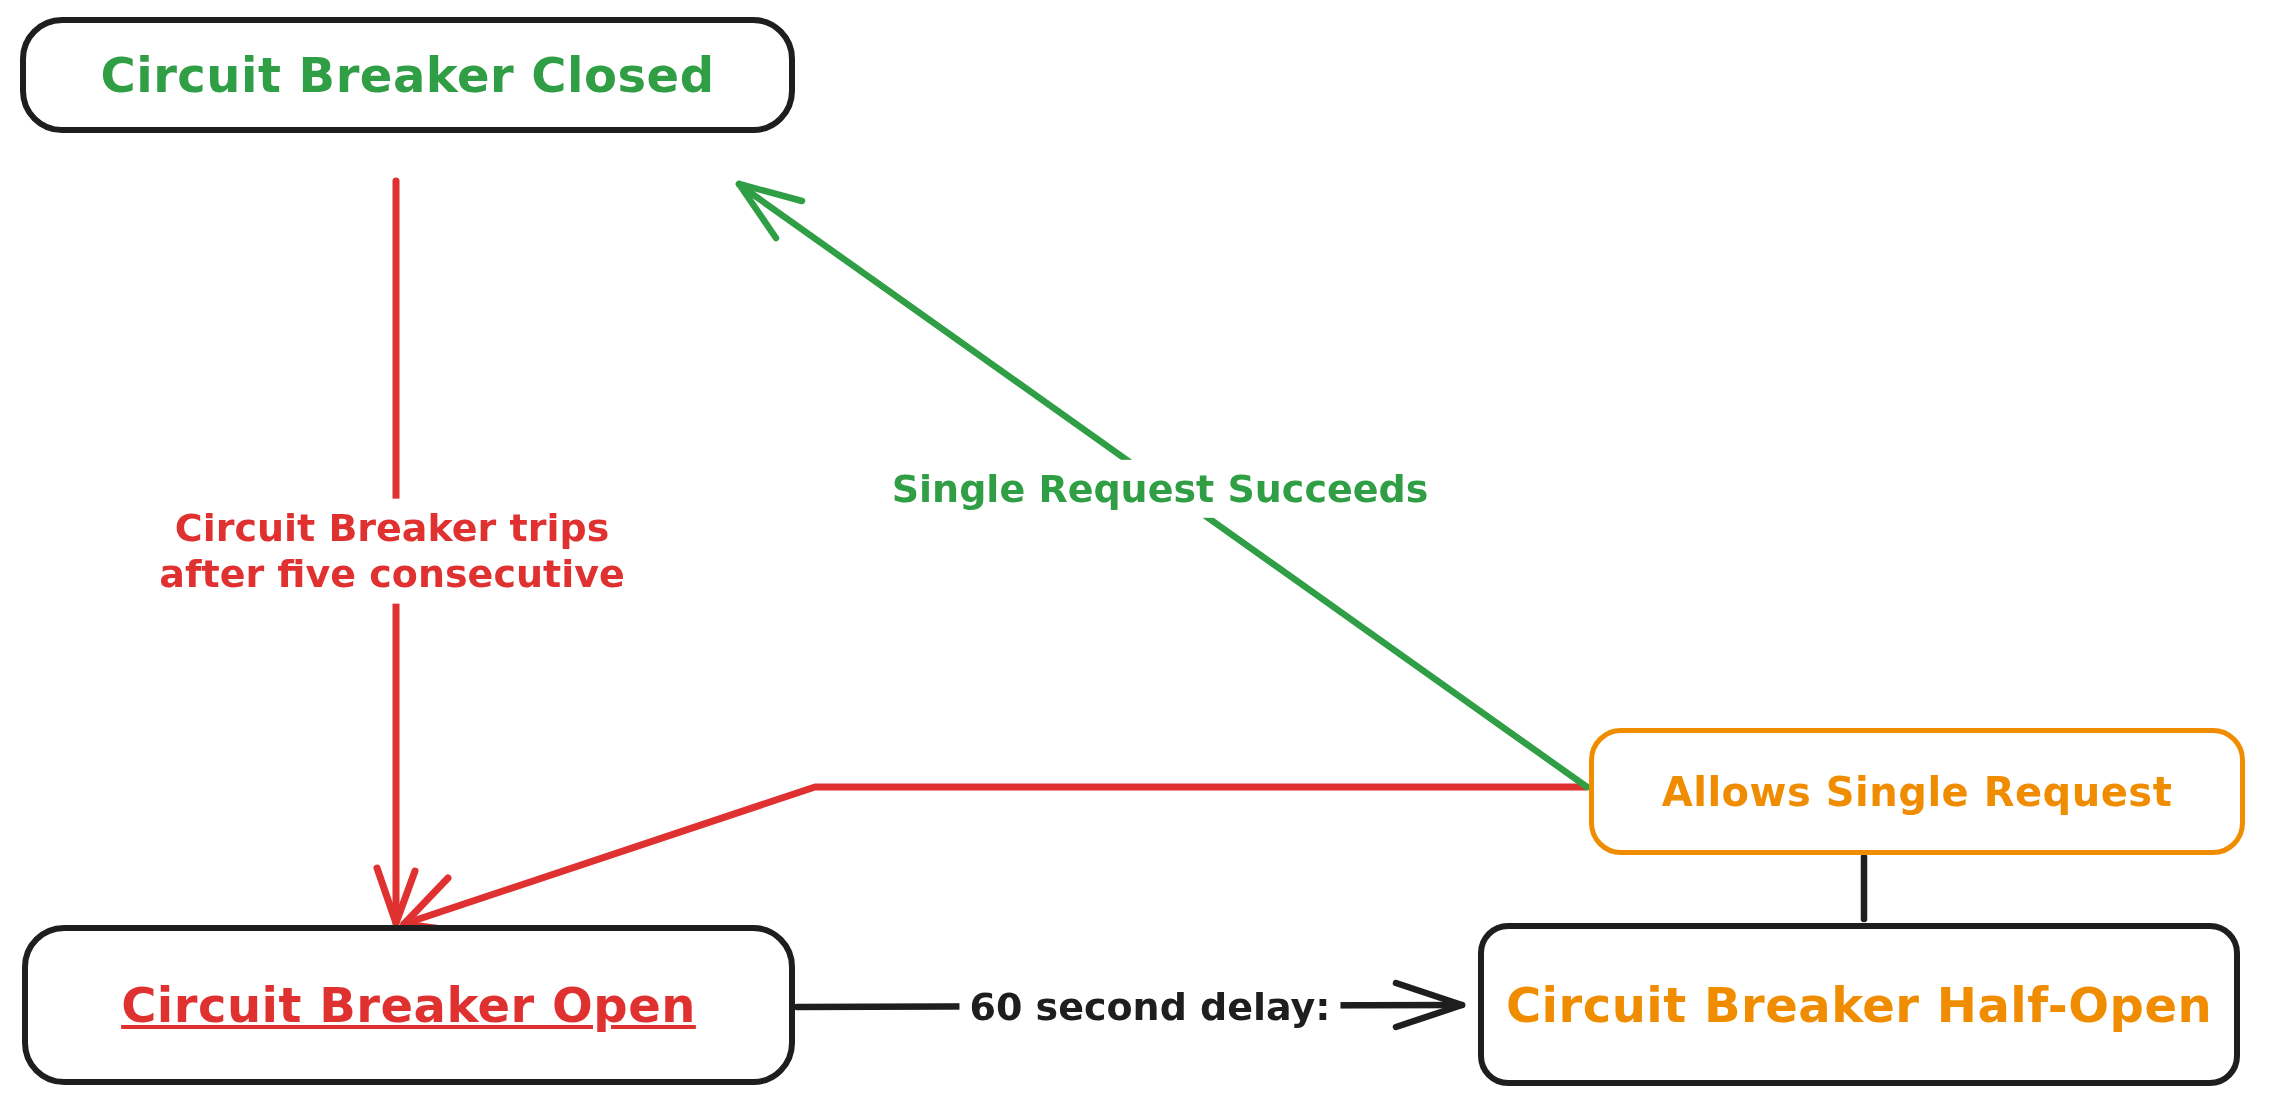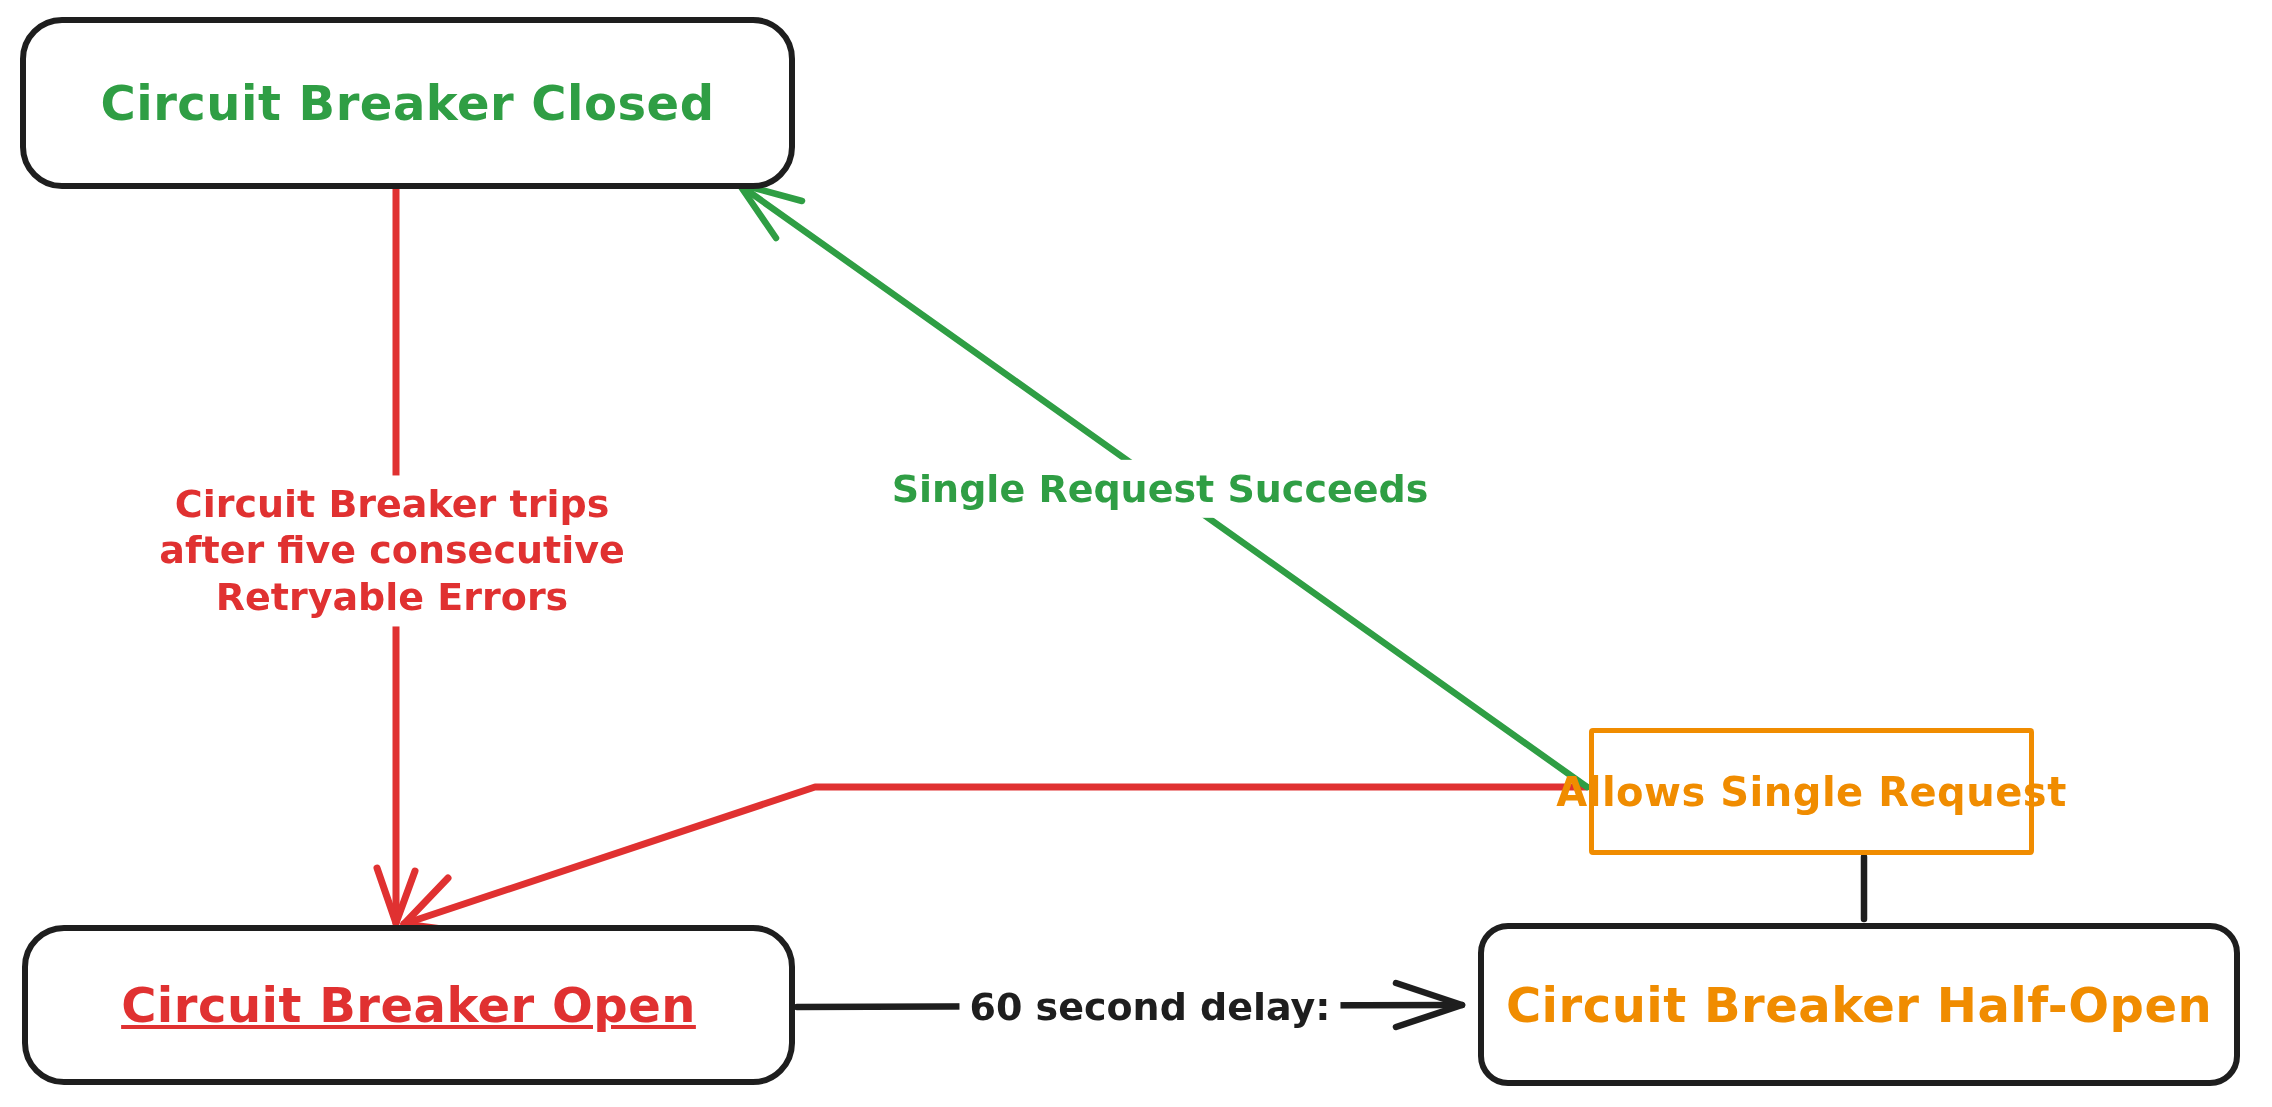--- a/index.html
+++ b/index.html
@@ -29,27 +29,27 @@
     background: #ffffff;
     display: flex;
     align-items: center;
     justify-content: center;
     text-align: center;
     font-size: 48px;
     font-weight: bold;
     letter-spacing: 0.5px;
     white-space: nowrap;
   }
-  .node-closed   { left: 20px;   top: 17px;  width: 775px; height: 172px; color: #2f9e44; }
+  .node-closed   { left: 20px;   top: 17px;  width: 775px; height: 116px; color: #2f9e44; }
   .node-open     { left: 22px;   top: 925px; width: 773px; height: 160px; color: #e03131; text-decoration: underline; }
   .node-half     { left: 1478px; top: 923px; width: 762px; height: 163px; color: #f08c00; border-radius: 30px; }
   .node-allows {
-    left: 1589px; top: 728px; width: 445px; height: 127px;
+    left: 1589px; top: 728px; width: 656px; height: 127px;
     border: 5px solid #f08c00;
-    border-radius: 4px;
+    border-radius: 32px;
     color: #f08c00;
     font-size: 40px;
   }
   .edge-label {
     position: absolute;
     transform: translate(-50%, -50%);
     background: #ffffff;
     padding: 6px 10px;
     text-align: center;
     font-size: 38px;
@@ -110,21 +110,20 @@
     <span>Circuit Breaker Half-Open</span>
   </div>
 
   <div class="node node-allows">
     <span>Allows Single Request</span>
   </div>
 
   <div class="edge-label label-trips">
     <div>Circuit Breaker trips</div>
     <div>after five consecutive</div>
-    <div>Retryable Errors</div>
   </div>
 
   <div class="edge-label label-succeeds">
     <span>Single Request Succeeds</span>
   </div>
 
 
   <div class="edge-label label-delay">
     <div>60 second delay:</div>
   </div>

